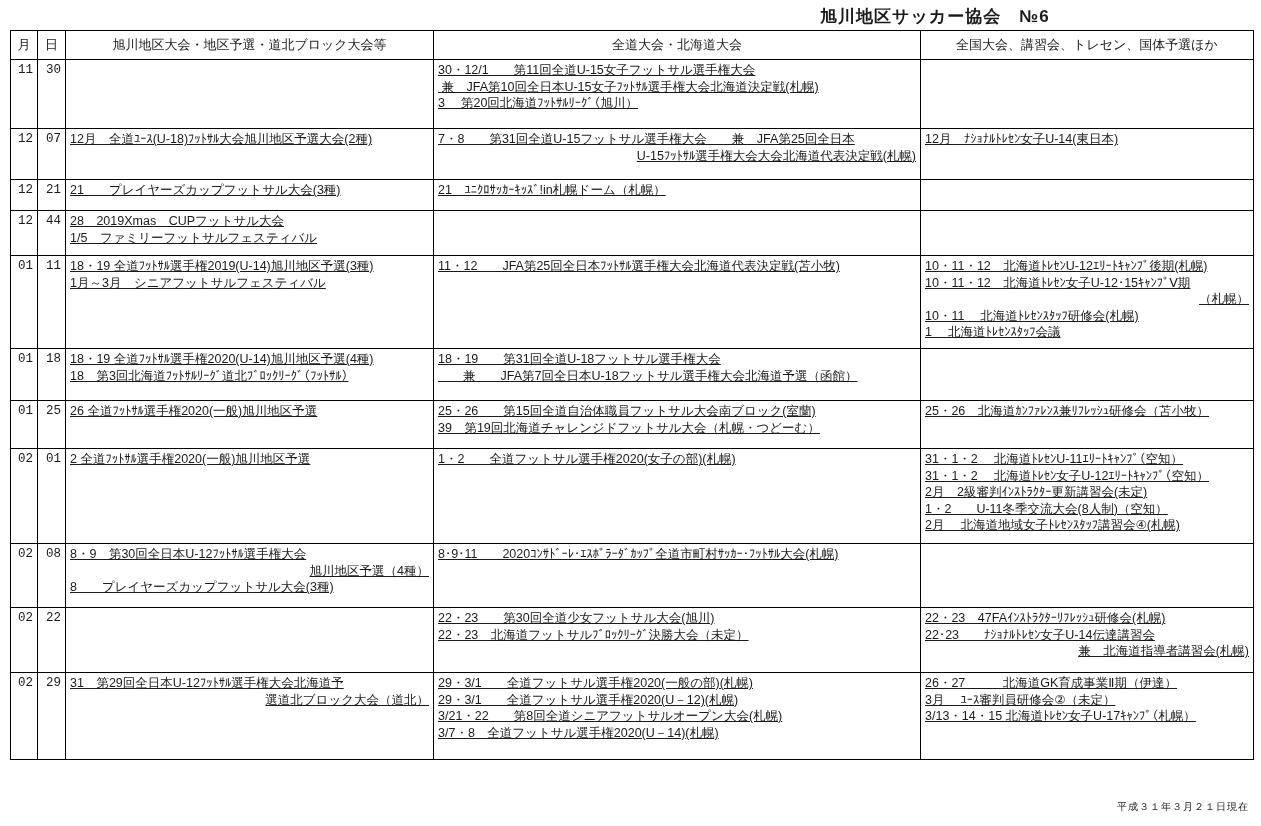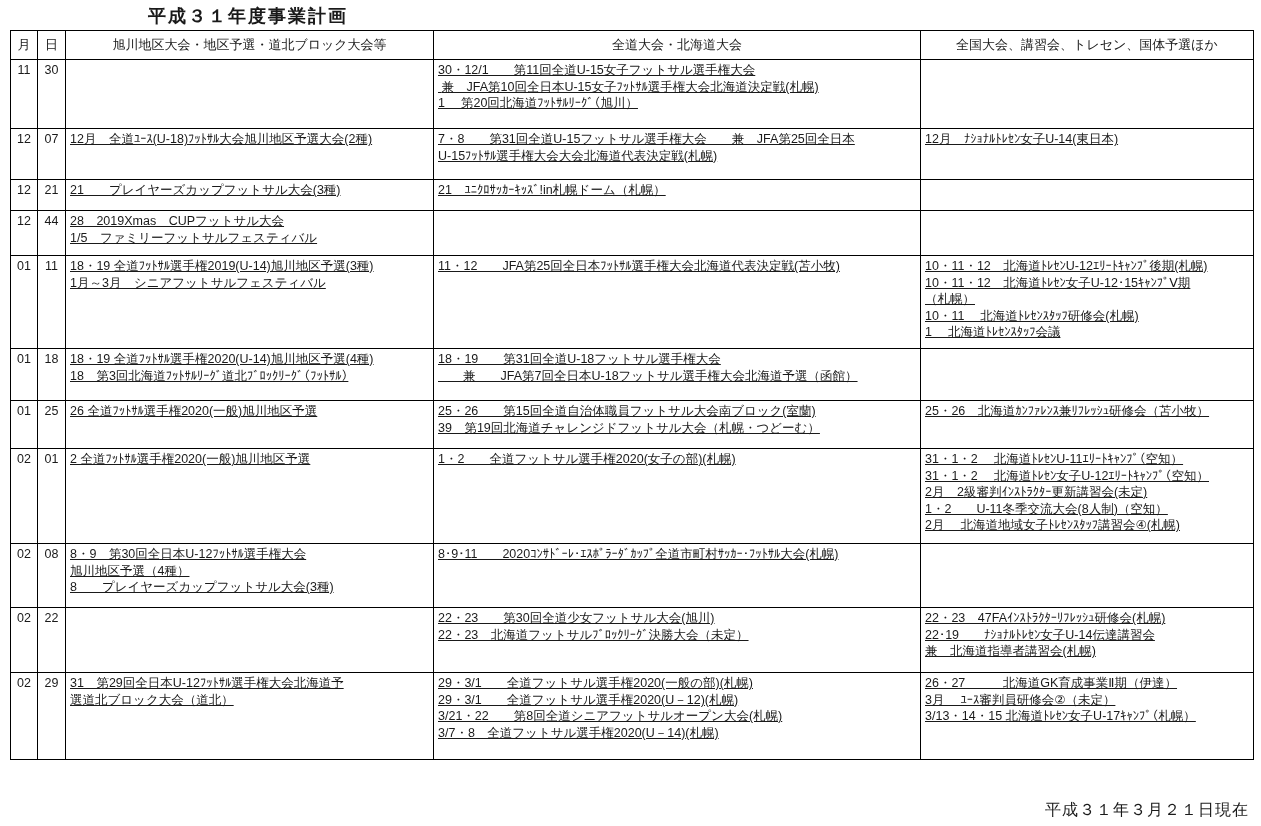--- a/index.html
+++ b/index.html
@@ -30,45 +30,45 @@
   }
   #schedule thead th{
     font-weight:normal;text-align:center;vertical-align:middle;
     height:24px;font-size:13px;
   }
   col.c-month{width:27px}
   col.c-day{width:28px}
   col.c-local{width:368px}
   col.c-hokkaido{width:487px}
   col.c-national{width:333px}
-  td.td-month,td.td-day{text-align:center;padding-top:4px;}
+  td.td-month,td.td-day{text-align:right;padding-top:4px;font-family:Liberation Mono, monospace;}
   .line{white-space:pre-wrap;text-decoration:underline;}
-  .line.r{text-align:left;}
+  .line.r{text-align:right;}
   
   #schedule tbody tr:nth-child(1){height:69px}
   #schedule tbody tr:nth-child(2){height:51px}
   #schedule tbody tr:nth-child(3){height:31px}
   #schedule tbody tr:nth-child(4){height:45px}
   #schedule tbody tr:nth-child(5){height:93px}
   #schedule tbody tr:nth-child(6){height:52px}
   #schedule tbody tr:nth-child(7){height:48px}
   #schedule tbody tr:nth-child(8){height:95px}
   #schedule tbody tr:nth-child(9){height:64px}
   #schedule tbody tr:nth-child(10){height:65px}
   #schedule tbody tr:nth-child(11){height:87px}
   .footer{
     position:absolute;right:12px;top:800px;
-    font-size:16px;letter-spacing:1px;
+    font-size:10px;letter-spacing:1px;
   }
 </style>
 </head>
 <body>
 
 <div class="titlebar">
-  <span class="title-left">平成３１年度事業計画</span>
+  <span class="title-right">旭川地区サッカー協会　№6</span>
 </div>
 
 <table id="schedule">
   <colgroup>
     <col class="c-month">
       <col class="c-day">
       <col class="c-local">
       <col class="c-hokkaido">
       <col class="c-national">
   </colgroup>
@@ -82,21 +82,21 @@
     </tr>
   </thead>
   <tbody>
       <tr>
         <td class="td-month">11</td>
         <td class="td-day">30</td>
         <td></td>
         <td>
           <div class="line">30・12/1　　第11回全道U-15女子フットサル選手権大会</div>
           <div class="line"> 兼　JFA第10回全日本U-15女子ﾌｯﾄｻﾙ選手権大会北海道決定戦(札幌)</div>
-          <div class="line">1　 第20回北海道ﾌｯﾄｻﾙﾘｰｸﾞ（旭川）</div>
+          <div class="line">3　 第20回北海道ﾌｯﾄｻﾙﾘｰｸﾞ（旭川）</div>
         </td>
         <td></td>
       </tr>
       <tr>
         <td class="td-month">12</td>
         <td class="td-day">07</td>
         <td>
           <div class="line">12月　全道ﾕｰｽ(U-18)ﾌｯﾄｻﾙ大会旭川地区予選大会(2種)</div>
         </td>
         <td>
@@ -206,21 +206,21 @@
       <tr>
         <td class="td-month">02</td>
         <td class="td-day">22</td>
         <td></td>
         <td>
           <div class="line">22・23　　第30回全道少女フットサル大会(旭川)</div>
           <div class="line">22・23　北海道フットサルﾌﾞﾛｯｸﾘｰｸﾞ決勝大会（未定）</div>
         </td>
         <td>
           <div class="line">22・23　47FAｲﾝｽﾄﾗｸﾀｰﾘﾌﾚｯｼｭ研修会(札幌)</div>
-          <div class="line">22・19　　ﾅｼｮﾅﾙﾄﾚｾﾝ女子U-14伝達講習会</div>
+          <div class="line">22・23　　ﾅｼｮﾅﾙﾄﾚｾﾝ女子U-14伝達講習会</div>
           <div class="line r">兼　北海道指導者講習会(札幌)</div>
         </td>
       </tr>
       <tr>
         <td class="td-month">02</td>
         <td class="td-day">29</td>
         <td>
           <div class="line">31　第29回全日本U-12ﾌｯﾄｻﾙ選手権大会北海道予</div>
           <div class="line r">選道北ブロック大会（道北）</div>
         </td>

